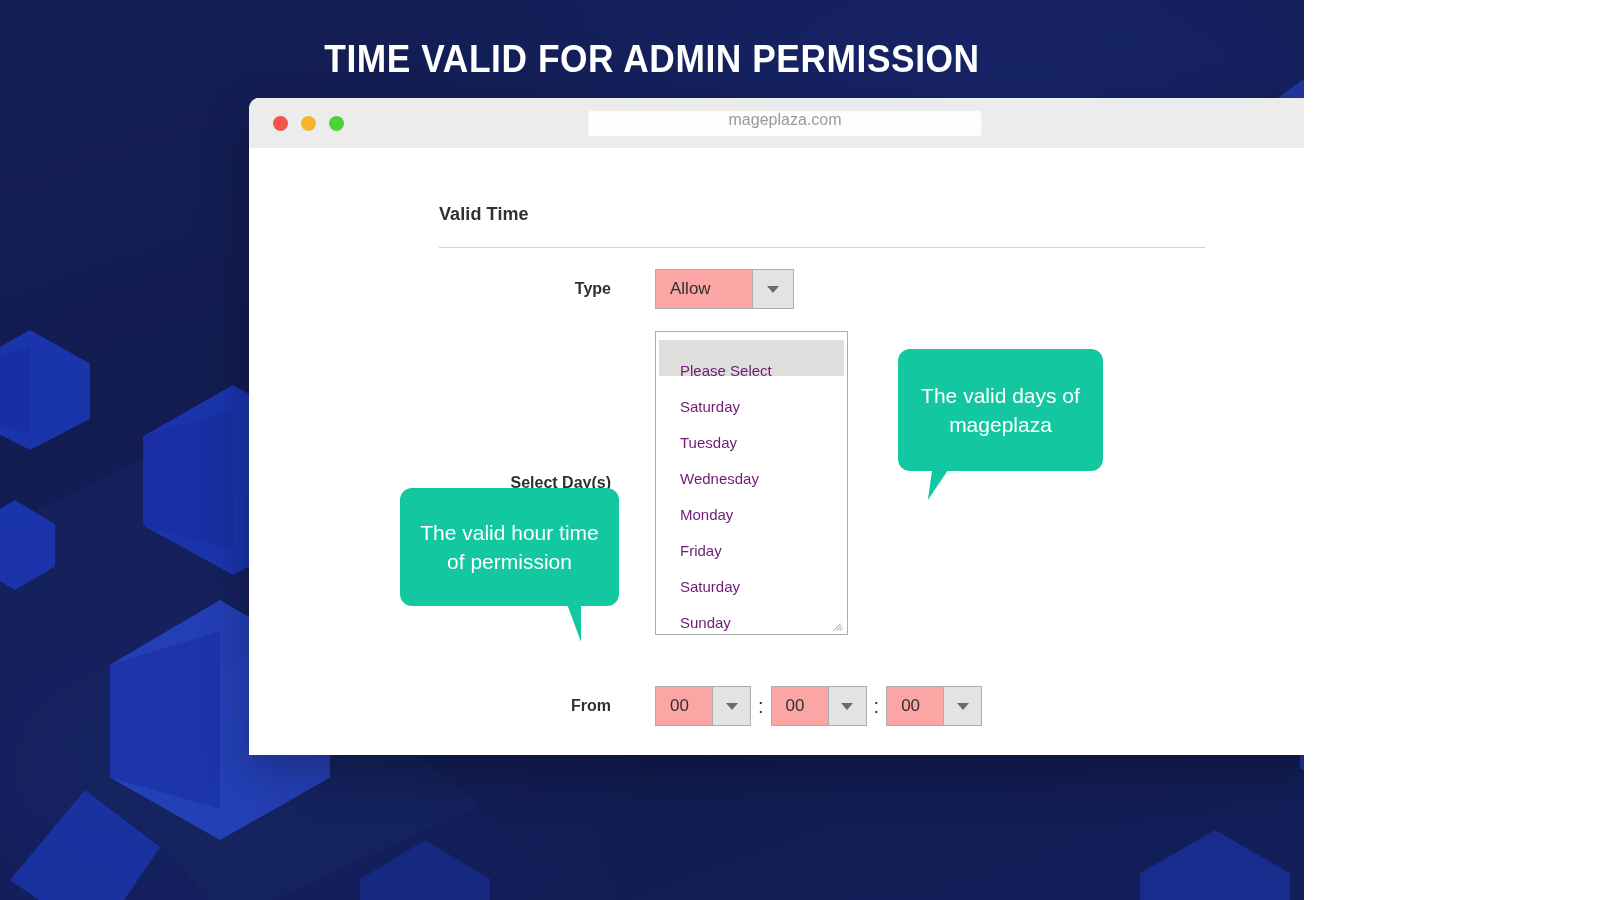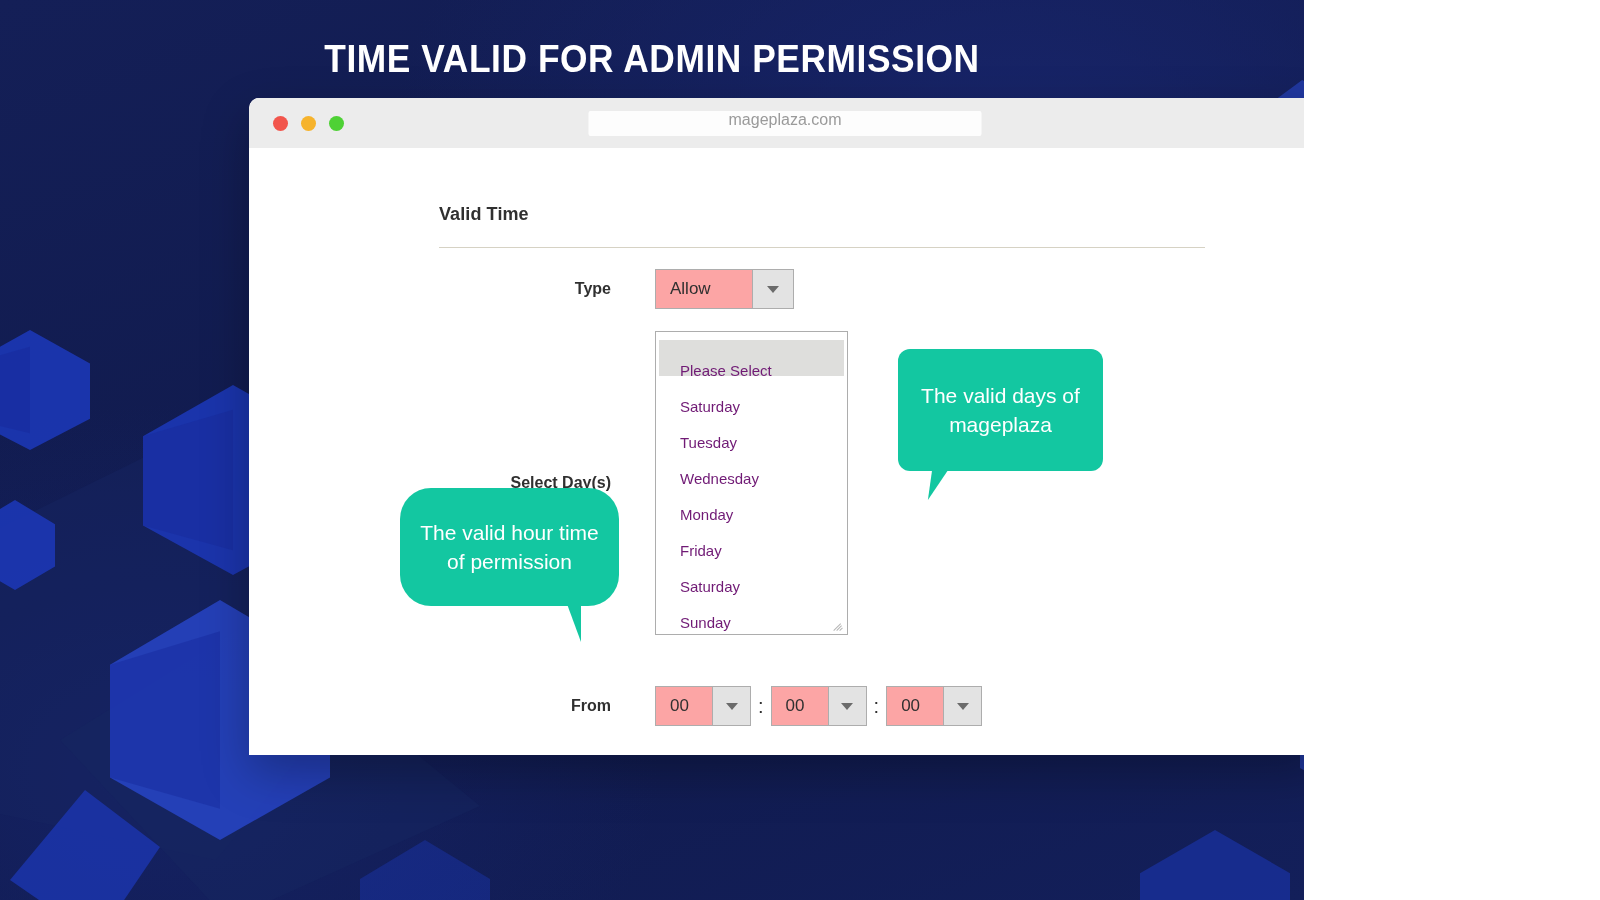--- a/index.html
+++ b/index.html
@@ -210,21 +210,21 @@
     width: 0; height: 0;
   }
   .tip-days { left: 898px; top: 349px; width: 205px; height: 122px; }
   .tip-days .tip-tail {
     left: 32px; bottom: -29px;
     border-left: 16px solid #13c7a1;
     border-right: 12px solid transparent;
     border-bottom: 30px solid transparent;
     transform: skewX(-8deg);
   }
-  .tip-hour { left: 400px; top: 488px; width: 219px; height: 118px; border-radius: 31px; }
+  .tip-hour { left: 400px; top: 488px; width: 219px; height: 118px; }
   .tip-hour .tip-tail {
     right: 38px; bottom: -36px;
     border-right: 14px solid #13c7a1;
     border-left: 10px solid transparent;
     border-bottom: 38px solid transparent;
   }
 </style>
 </head>
 <body>
 

